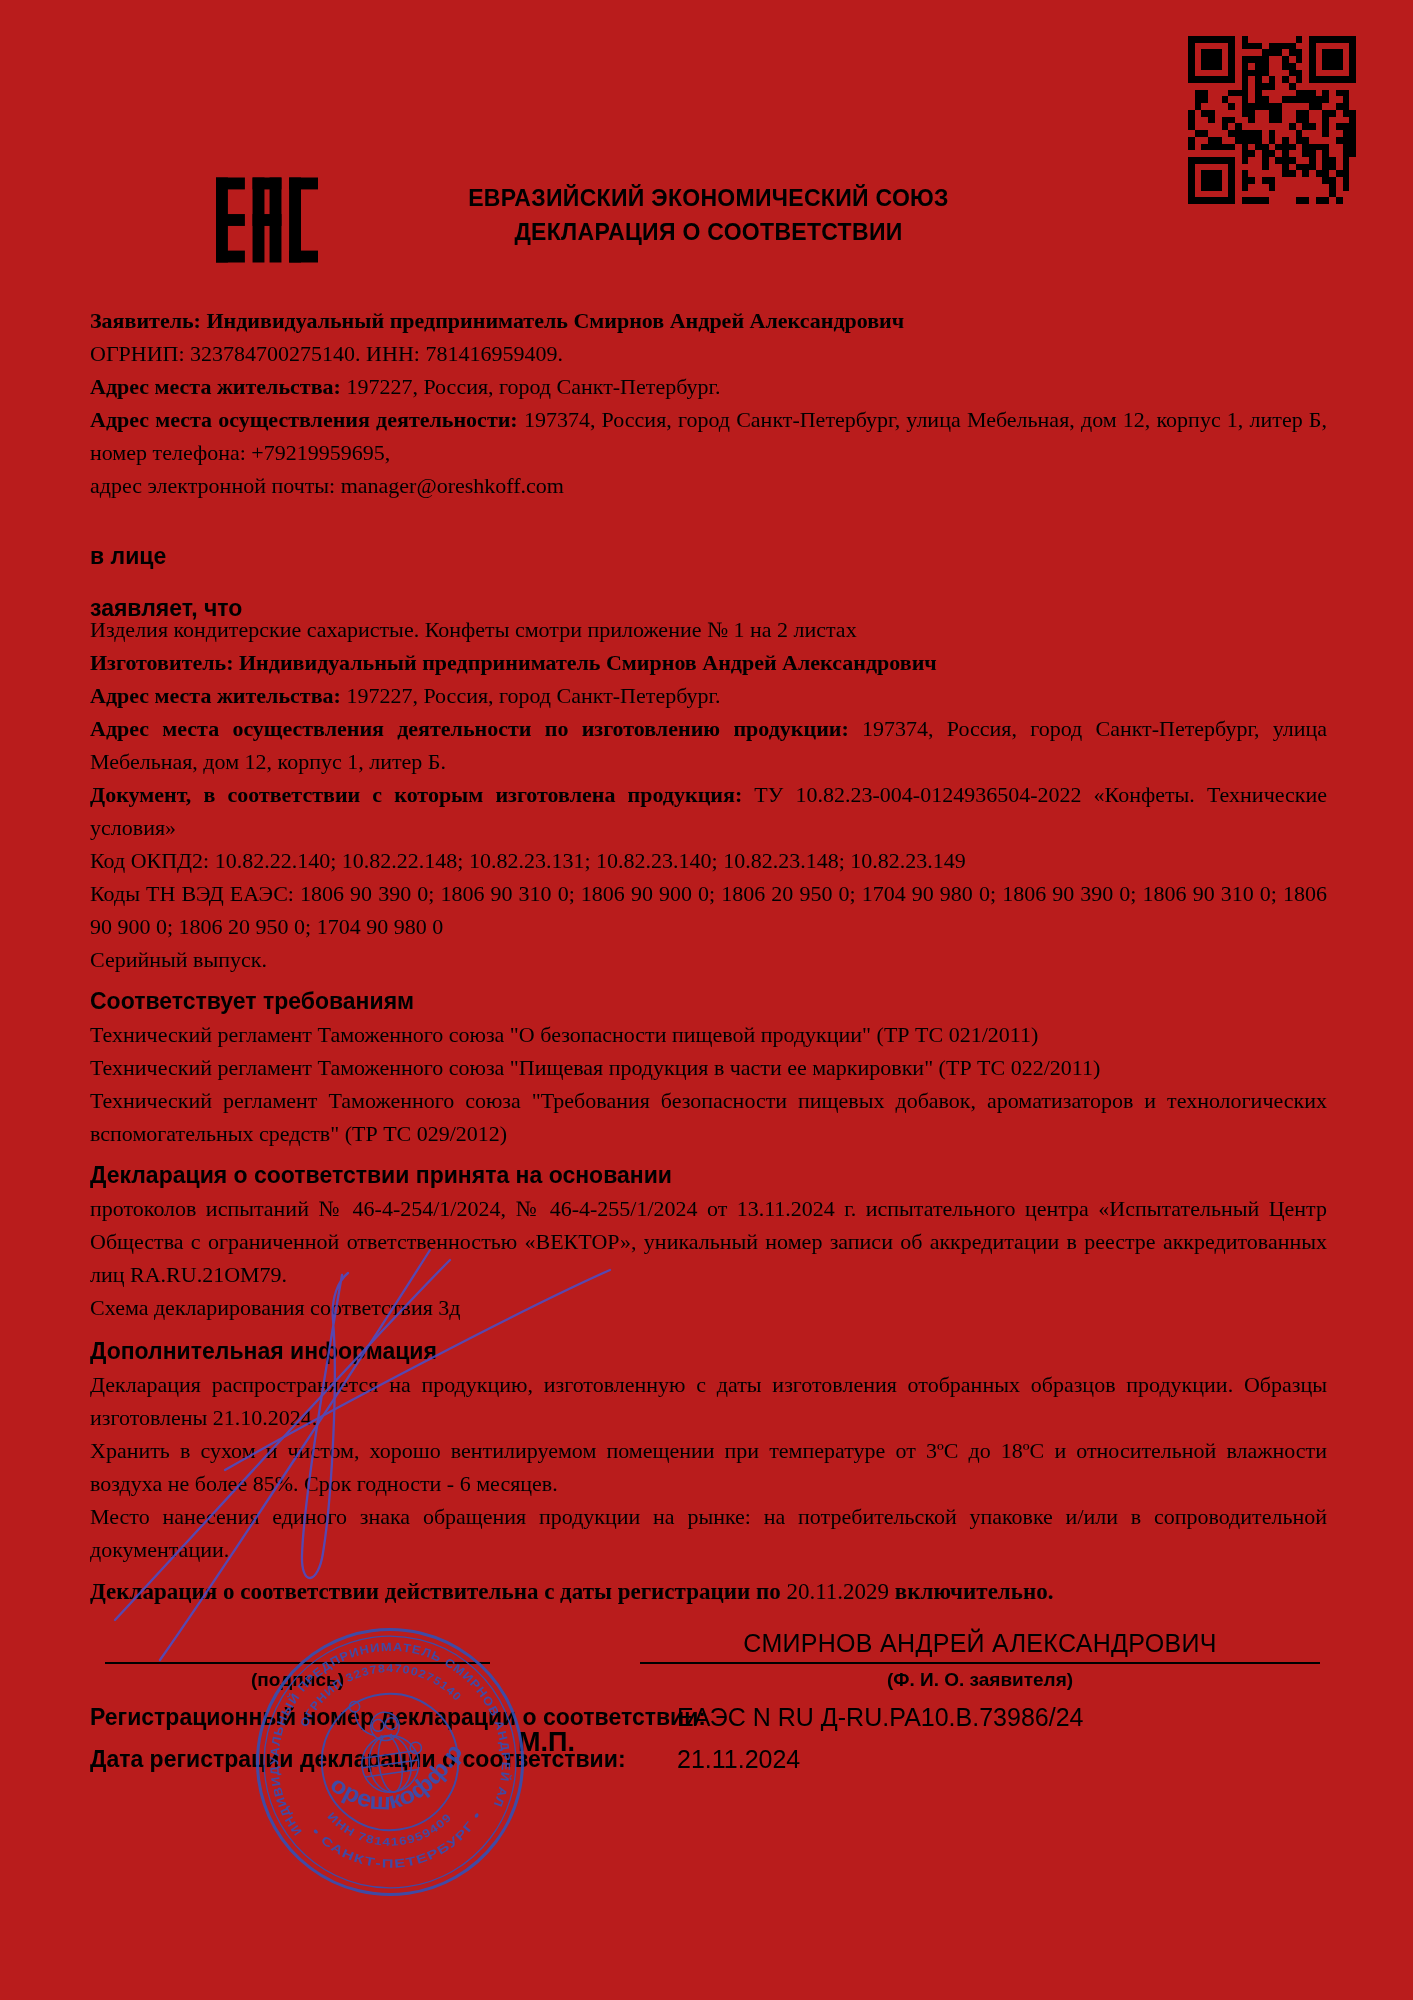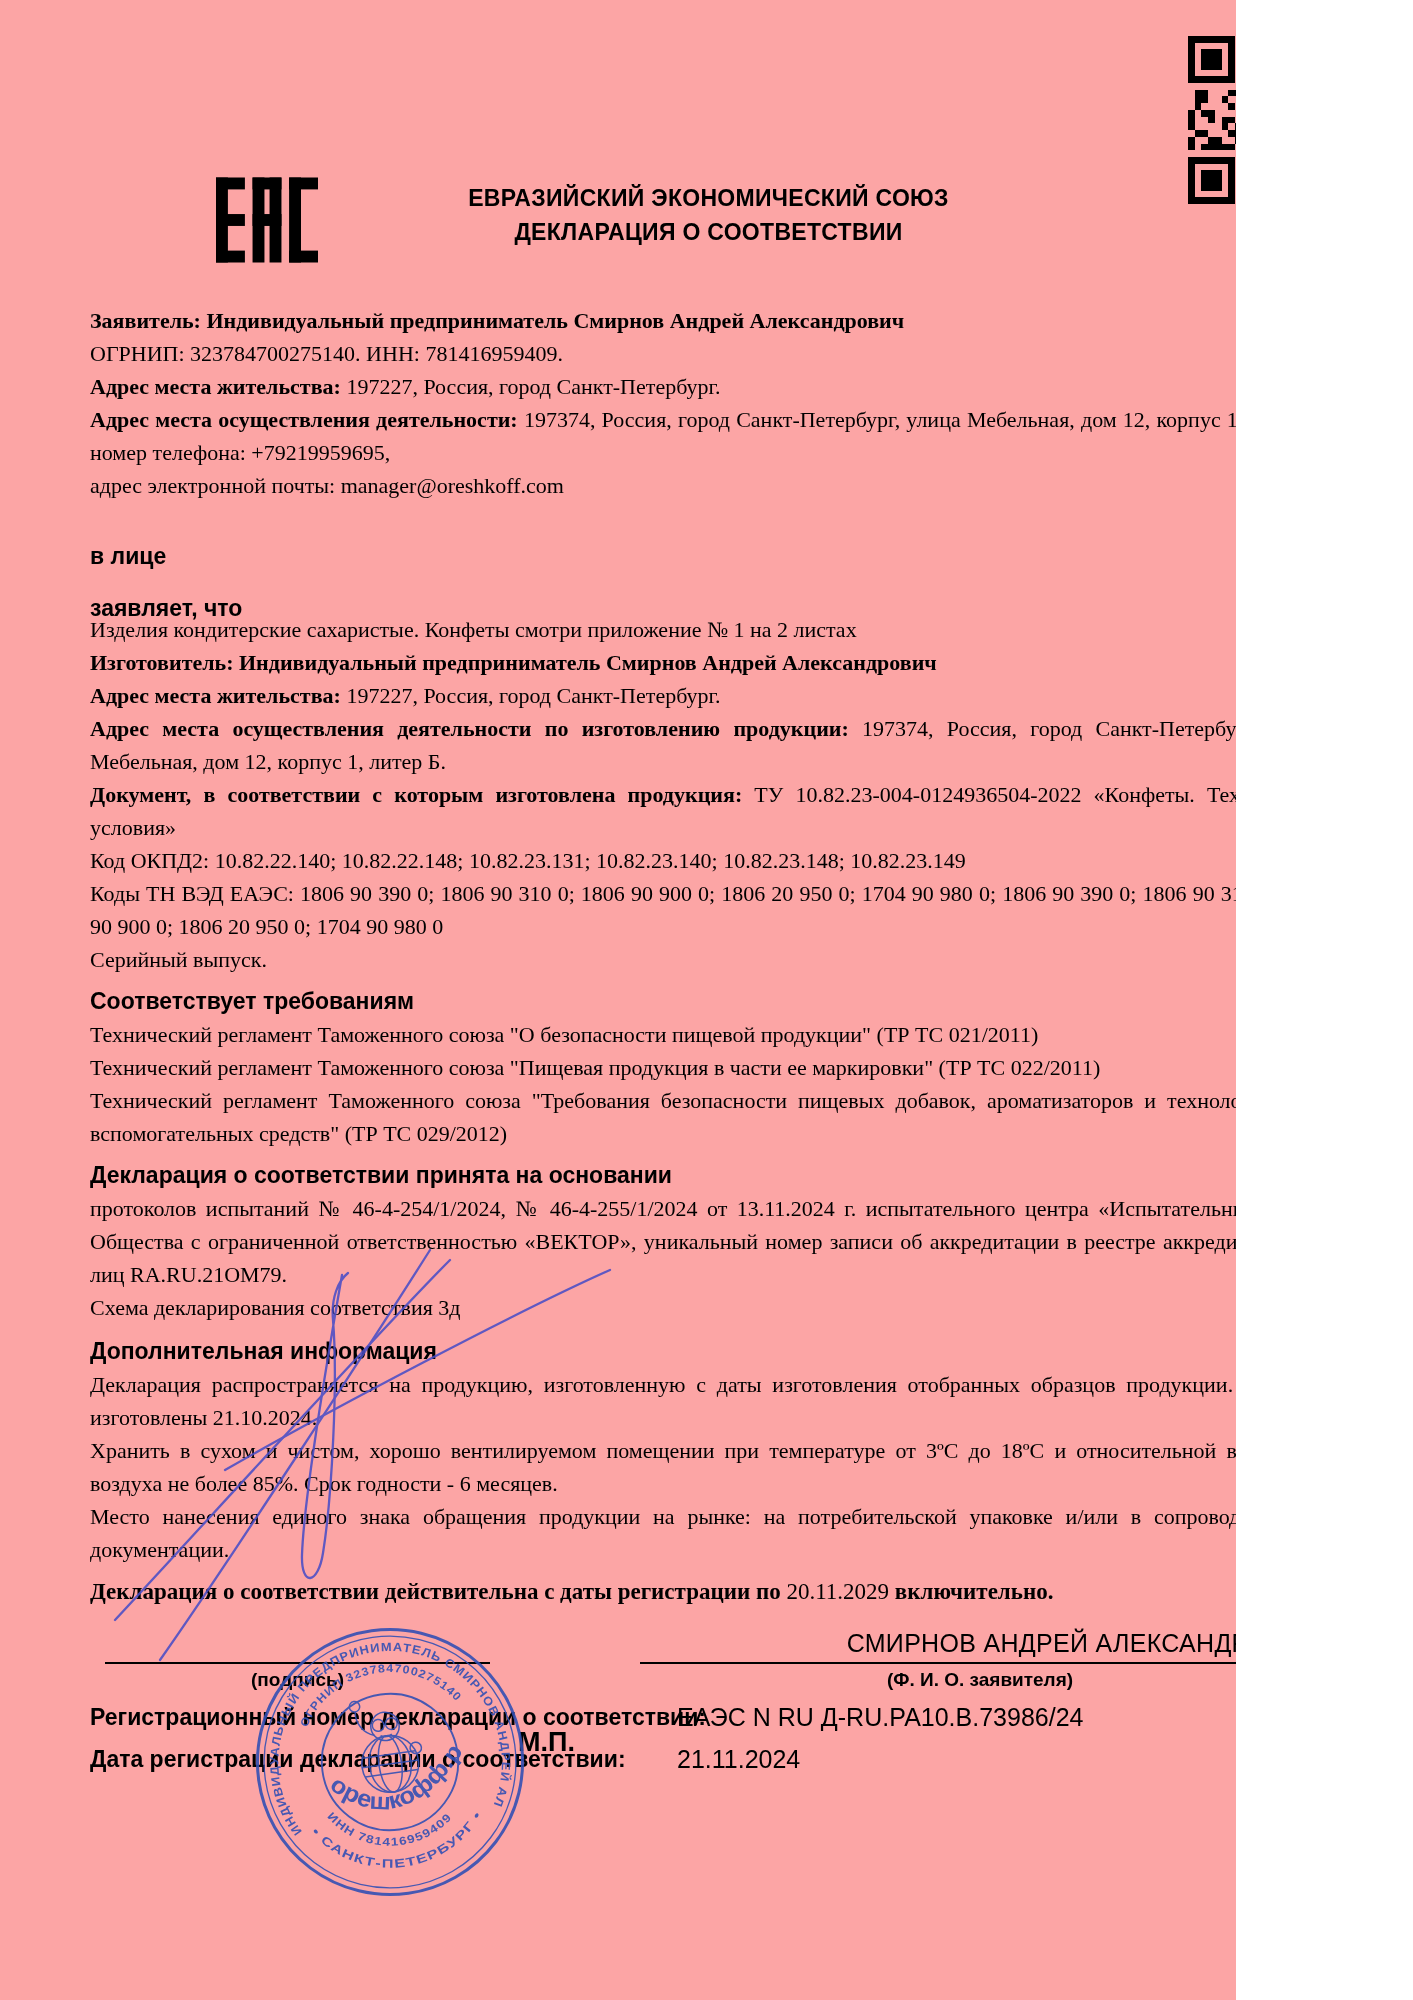--- a/index.html
+++ b/index.html
@@ -1,29 +1,29 @@
 <!DOCTYPE html>
 <html><head>
 <meta charset="utf-8">
 <style>
   html,body{margin:0;padding:0;background:#fff}
-  .page{position:relative;width:1236px;height:2000px;background:#fca5a5;color:#000;
+  .page{position:relative;width:1413px;height:2000px;background:#b91c1c;color:#000;
         font-family:"Liberation Serif",serif;overflow:hidden}
   .abs{position:absolute}
   .bold{font-weight:bold}
   .title-block{left:90px;width:1237px;text-align:center;font-family:"Liberation Sans",sans-serif;
                font-weight:bold;font-size:23px;line-height:34px;letter-spacing:.3px}
   .body-block{left:90px;width:1237px;font-size:22px;line-height:33px}
   .jline{text-align:justify}
   .heading{left:90px;width:1237px;font-family:"Liberation Sans",sans-serif;font-weight:bold;font-size:23px;line-height:33px}
   .valid-line{left:90px;width:1237px;font-size:23px;line-height:33px;font-weight:bold}
   .valid-line .reg{font-weight:normal}
   .sig-line{border-top:2px solid #000;height:0}
   .caption{font-family:"Liberation Sans",sans-serif;font-weight:bold;font-size:19px;text-align:center}
-  .fio-name{font-family:"Liberation Sans",sans-serif;font-size:25px;text-align:right;letter-spacing:.3px}
+  .fio-name{font-family:"Liberation Sans",sans-serif;font-size:25px;text-align:center;letter-spacing:.3px}
   .mp{font-family:"Liberation Sans",sans-serif;font-weight:bold;font-size:27px}
   .reg-label{left:90px;font-family:"Liberation Sans",sans-serif;font-weight:bold;font-size:23px}
   .reg-value{left:677px;font-family:Liberation Sans, sans-serif;font-size:25px}
   svg{display:block}
   .stamp-svg{opacity:.9}
   .sign-svg{opacity:.88}
 </style>
 </head>
 <body>
 

